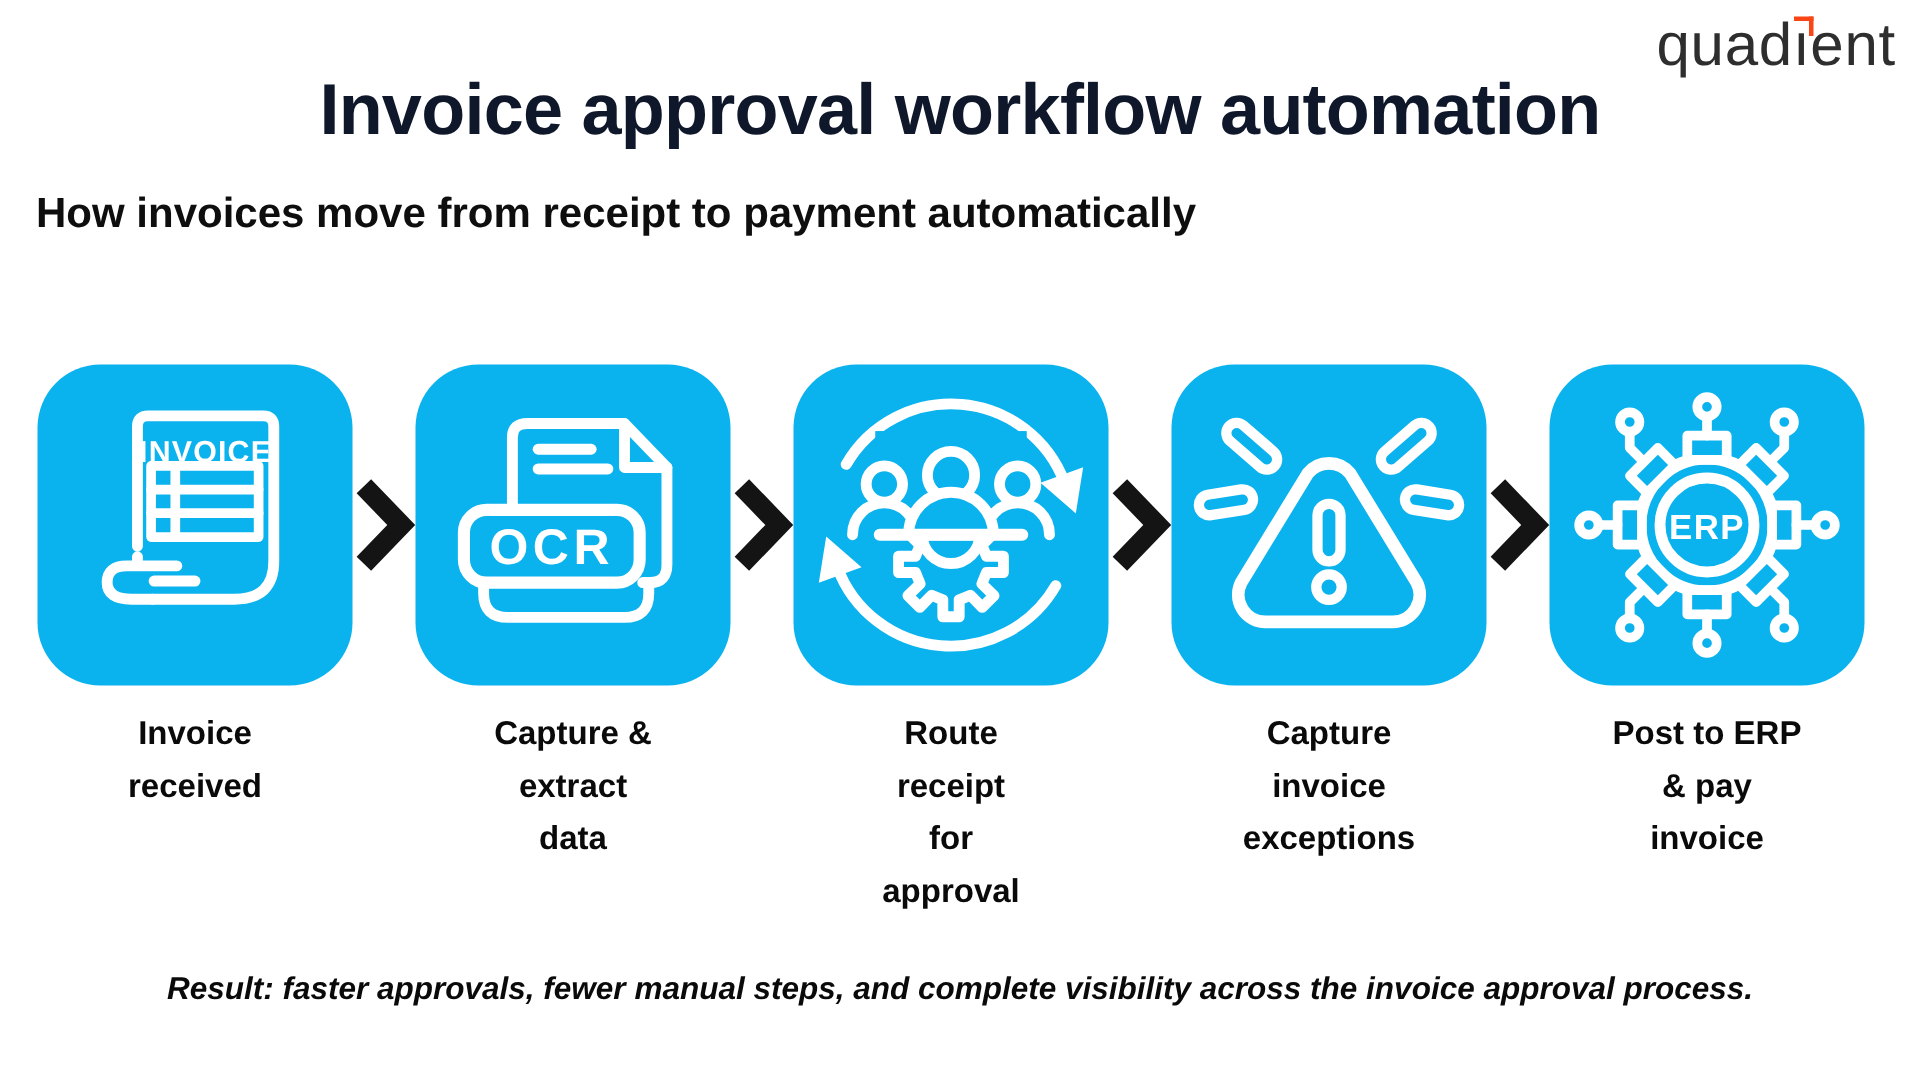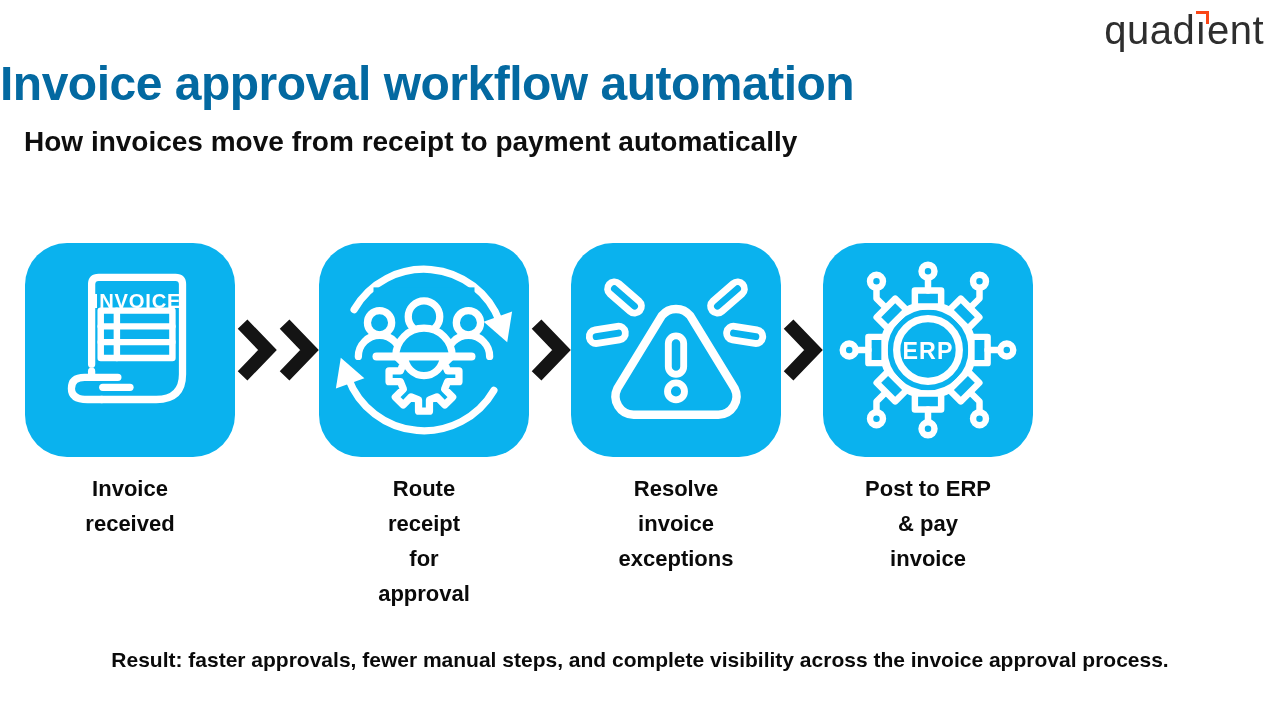--- a/index.html
+++ b/index.html
@@ -21,23 +21,23 @@
   .logo .imark {
     position: absolute; left: 1px; top: 1px;
     width: 10px; height: 10px;
     border-top: 3.5px solid #fa4616;
     border-right: 3.5px solid #fa4616;
   }
   .logo .istem { visibility: visible; }
 
   
   .title {
-    position: absolute; top: 56px; left: 0; width: 100%;
-    text-align: left; font-size: 48px; font-weight: bold;
-    letter-spacing: -0.5px; color: #0369a1;
+    position: absolute; top: 46px; left: 0; width: 100%;
+    text-align: center; font-size: 48px; font-weight: bold;
+    letter-spacing: -0.5px; color: #0f172a;
   }
   .subtitle {
     position: absolute; top: 126px; left: 12px; width: 100%;
     text-align: left; font-size: 28px; font-weight: 600; color: #0e0e0e; padding-left: 12px;
   }
 
   
   .flow {
     position: absolute; top: 243px; left: 25px;
     display: flex; align-items: flex-start;
@@ -55,21 +55,21 @@
   }
   .arrowcell svg { width: 46px; height: 66px; overflow: visible; }
   .steplabel {
     margin-top: 14px; font-size: 22px; font-weight: bold;
     text-align: center; line-height: 35px; white-space: pre-line; color: #0a0a0a;
   }
 
   
   .result {
     position: absolute; top: 648px; left: 0; width: 100%;
-    text-align: center; font-size: 21px; font-weight: bold; color: #0a0a0a;
+    text-align: center; font-size: 21px; font-weight: bold; color: #0a0a0a; font-style: italic;
   }
 
   .icon-text {
     font-family: "Liberation Sans", sans-serif;
     font-weight: bold;
   }
 </style>
 </head>
 <body>
 
@@ -101,20 +101,36 @@
     <div class="steplabel">Invoice
 received</div>
   </div>
 
   <div class="arrowcell">
     <svg viewBox="0 0 48 68">
       <path d="M10 7 L36 34 L10 61" fill="none" stroke="#141414" stroke-width="14" stroke-linecap="butt" stroke-linejoin="miter"></path>
     </svg>
   </div>
 
+  <div class="step">
+    <div class="iconbox">
+      <svg viewBox="0 0 100 100" fill="none" stroke="#ffffff" stroke-width="3.6" stroke-linecap="round" stroke-linejoin="round">
+        <path d="M30 47 V21 Q30 16.5 35 16.5 H67 L81 31 V63 Q81 69 75.5 69 H73"></path>
+        <path d="M67 16.5 V31 H81"></path>
+        <path d="M38.5 25 H56"></path>
+        <path d="M38.5 31.5 H61.5"></path>
+        <path d="M20.5 66 V72.5 Q20.5 80.5 28.5 80.5 H67 Q75 80.5 75 72.5 V69"></path>
+        <rect x="14" y="45" width="58" height="24" rx="7.5" fill="#0ab2ee" stroke-width="4"></rect>
+        <text class="icon-text" x="43" y="62.8" font-size="16.5" letter-spacing="1.5" text-anchor="middle" fill="#ffffff" stroke="none">OCR</text>
+      </svg>
+    </div>
+    <div class="steplabel">Capture &amp;
+extract
+data</div>
+  </div>
 
   <div class="arrowcell">
     <svg viewBox="0 0 48 68">
       <path d="M10 7 L36 34 L10 61" fill="none" stroke="#141414" stroke-width="14" stroke-linecap="butt" stroke-linejoin="miter"></path>
     </svg>
   </div>
 
   <div class="step">
     <div class="iconbox">
       <svg viewBox="0 0 100 100" fill="none" stroke="#ffffff" stroke-width="3.6" stroke-linecap="round" stroke-linejoin="round">
@@ -151,21 +167,21 @@
       <svg viewBox="0 0 100 100" fill="none" stroke="#ffffff" stroke-width="3.8" stroke-linecap="round" stroke-linejoin="round">
         <path d="M21 69 L43 33 A9 9 0 0 1 57 33 L79 69 A9 9 0 0 1 71 82 H29 A9 9 0 0 1 21 69 Z" stroke-width="4.2"></path>
         <rect x="46.2" y="43" width="7.6" height="19" rx="3.8" stroke-width="3.4"></rect>
         <circle cx="50" cy="70.5" r="4.2" stroke-width="3.4"></circle>
         <rect x="-10" y="-3.4" width="20" height="6.8" rx="3.4" stroke-width="3.4" transform="translate(24.5,24) rotate(41)"></rect>
         <rect x="-10" y="-3.4" width="20" height="6.8" rx="3.4" stroke-width="3.4" transform="translate(75.5,24) rotate(-41)"></rect>
         <rect x="-9" y="-3.4" width="18" height="6.8" rx="3.4" stroke-width="3.4" transform="translate(16,42.5) rotate(-9)"></rect>
         <rect x="-9" y="-3.4" width="18" height="6.8" rx="3.4" stroke-width="3.4" transform="translate(84,42.5) rotate(9)"></rect>
       </svg>
     </div>
-    <div class="steplabel">Resolve
+    <div class="steplabel">Capture
 invoice
 exceptions</div>
   </div>
 
   <div class="arrowcell">
     <svg viewBox="0 0 48 68">
       <path d="M10 7 L36 34 L10 61" fill="none" stroke="#141414" stroke-width="14" stroke-linecap="butt" stroke-linejoin="miter"></path>
     </svg>
   </div>
 

